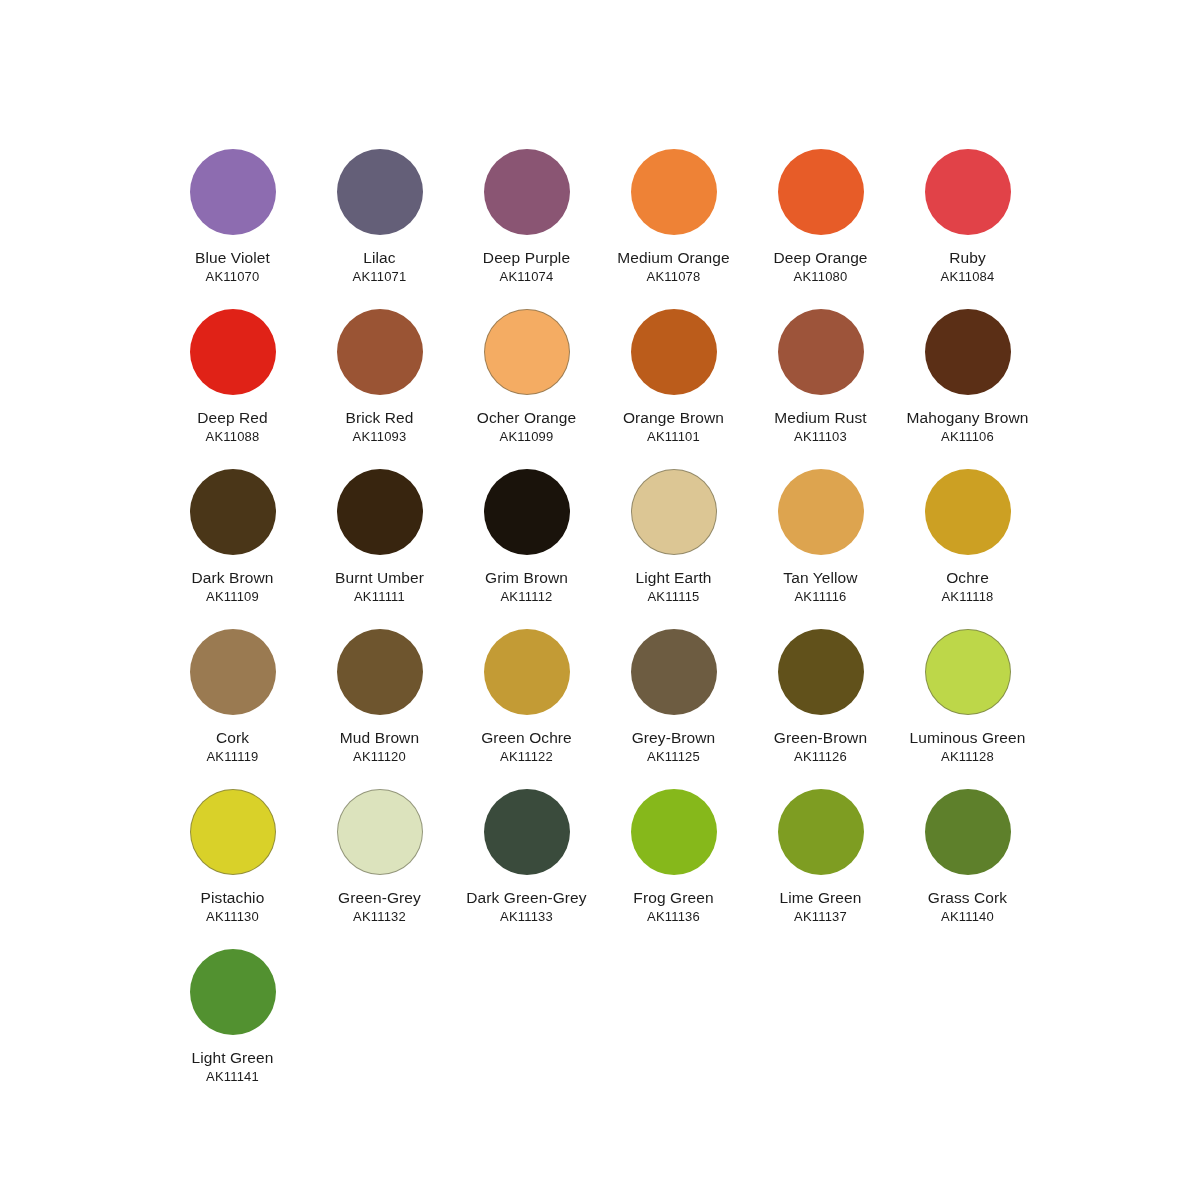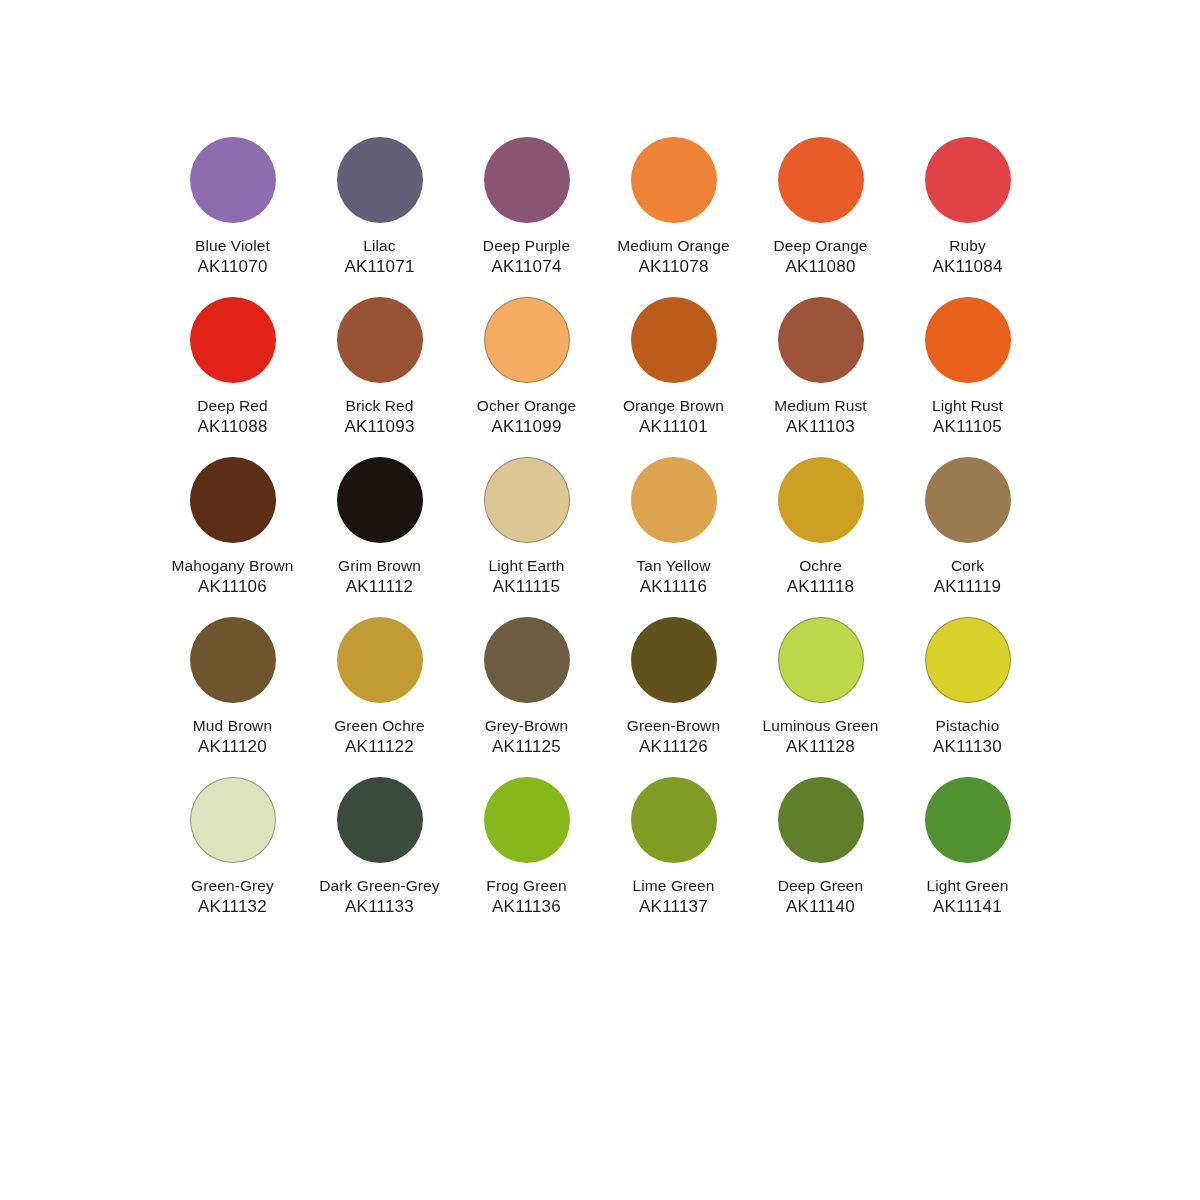--- a/index.html
+++ b/index.html
@@ -10,21 +10,21 @@
     width: 1200px;
     height: 1200px;
     background: #ffffff;
     font-family: "Liberation Sans", sans-serif;
     overflow: hidden;
   }
 
   #swatch-grid {
     position: absolute;
     left: 0;
-    top: 4px;
+    top: 16px;
     width: 1200px;
     height: 892px;
     display: grid;
     grid-template-columns: repeat(6, 147px);
     grid-template-rows: repeat(6, 160px);
     justify-content: center;
     align-content: start;
     padding-top: 133px;
     box-sizing: border-box;
   }
@@ -52,21 +52,21 @@
     font-size: 15.5px;
     line-height: 1.12;
     color: #1c1c1c;
     text-align: center;
     white-space: nowrap;
     letter-spacing: 0.1px;
   }
 
   .swatch-code {
     margin-top: 4px;
-    font-size: 17px;
+    font-size: 13px;
     line-height: 1.1;
     color: #1c1c1c;
     text-align: center;
     white-space: nowrap;
     letter-spacing: 0.2px;
   }
 </style>
 </head>
 <body>
 
@@ -120,30 +120,35 @@
       <div class="swatch-dot" style="background: rgb(187, 92, 27);"></div>
       <div class="swatch-name">Orange Brown</div>
       <div class="swatch-code">AK11101</div>
     </div>
     <div class="swatch">
       <div class="swatch-dot" style="background: rgb(157, 84, 58);"></div>
       <div class="swatch-name">Medium Rust</div>
       <div class="swatch-code">AK11103</div>
     </div>
     <div class="swatch">
-      <div class="swatch-dot" style="background: rgb(232, 97, 26);"></div>
-      <div class="swatch-name">Light Rust</div>
-      <div class="swatch-code">AK11105</div>
-    </div>
-    <div class="swatch">
       <div class="swatch-dot" style="background: rgb(91, 47, 22);"></div>
       <div class="swatch-name">Mahogany Brown</div>
       <div class="swatch-code">AK11106</div>
     </div>
     <div class="swatch">
+      <div class="swatch-dot" style="background: rgb(74, 54, 24);"></div>
+      <div class="swatch-name">Dark Brown</div>
+      <div class="swatch-code">AK11109</div>
+    </div>
+    <div class="swatch">
+      <div class="swatch-dot" style="background: rgb(56, 37, 15);"></div>
+      <div class="swatch-name">Burnt Umber</div>
+      <div class="swatch-code">AK11111</div>
+    </div>
+    <div class="swatch">
       <div class="swatch-dot" style="background: rgb(26, 19, 11);"></div>
       <div class="swatch-name">Grim Brown</div>
       <div class="swatch-code">AK11112</div>
     </div>
     <div class="swatch">
       <div class="swatch-dot outlined" style="background: rgb(220, 198, 148);"></div>
       <div class="swatch-name">Light Earth</div>
       <div class="swatch-code">AK11115</div>
     </div>
     <div class="swatch">
@@ -206,21 +211,21 @@
       <div class="swatch-name">Frog Green</div>
       <div class="swatch-code">AK11136</div>
     </div>
     <div class="swatch">
       <div class="swatch-dot" style="background: rgb(126, 157, 34);"></div>
       <div class="swatch-name">Lime Green</div>
       <div class="swatch-code">AK11137</div>
     </div>
     <div class="swatch">
       <div class="swatch-dot" style="background: rgb(94, 128, 43);"></div>
-      <div class="swatch-name">Deep Green</div>
+      <div class="swatch-name">Grass Cork</div>
       <div class="swatch-code">AK11140</div>
     </div>
     <div class="swatch">
       <div class="swatch-dot" style="background: rgb(82, 145, 48);"></div>
       <div class="swatch-name">Light Green</div>
       <div class="swatch-code">AK11141</div>
     </div>
   </div>
 
 </body></html>

